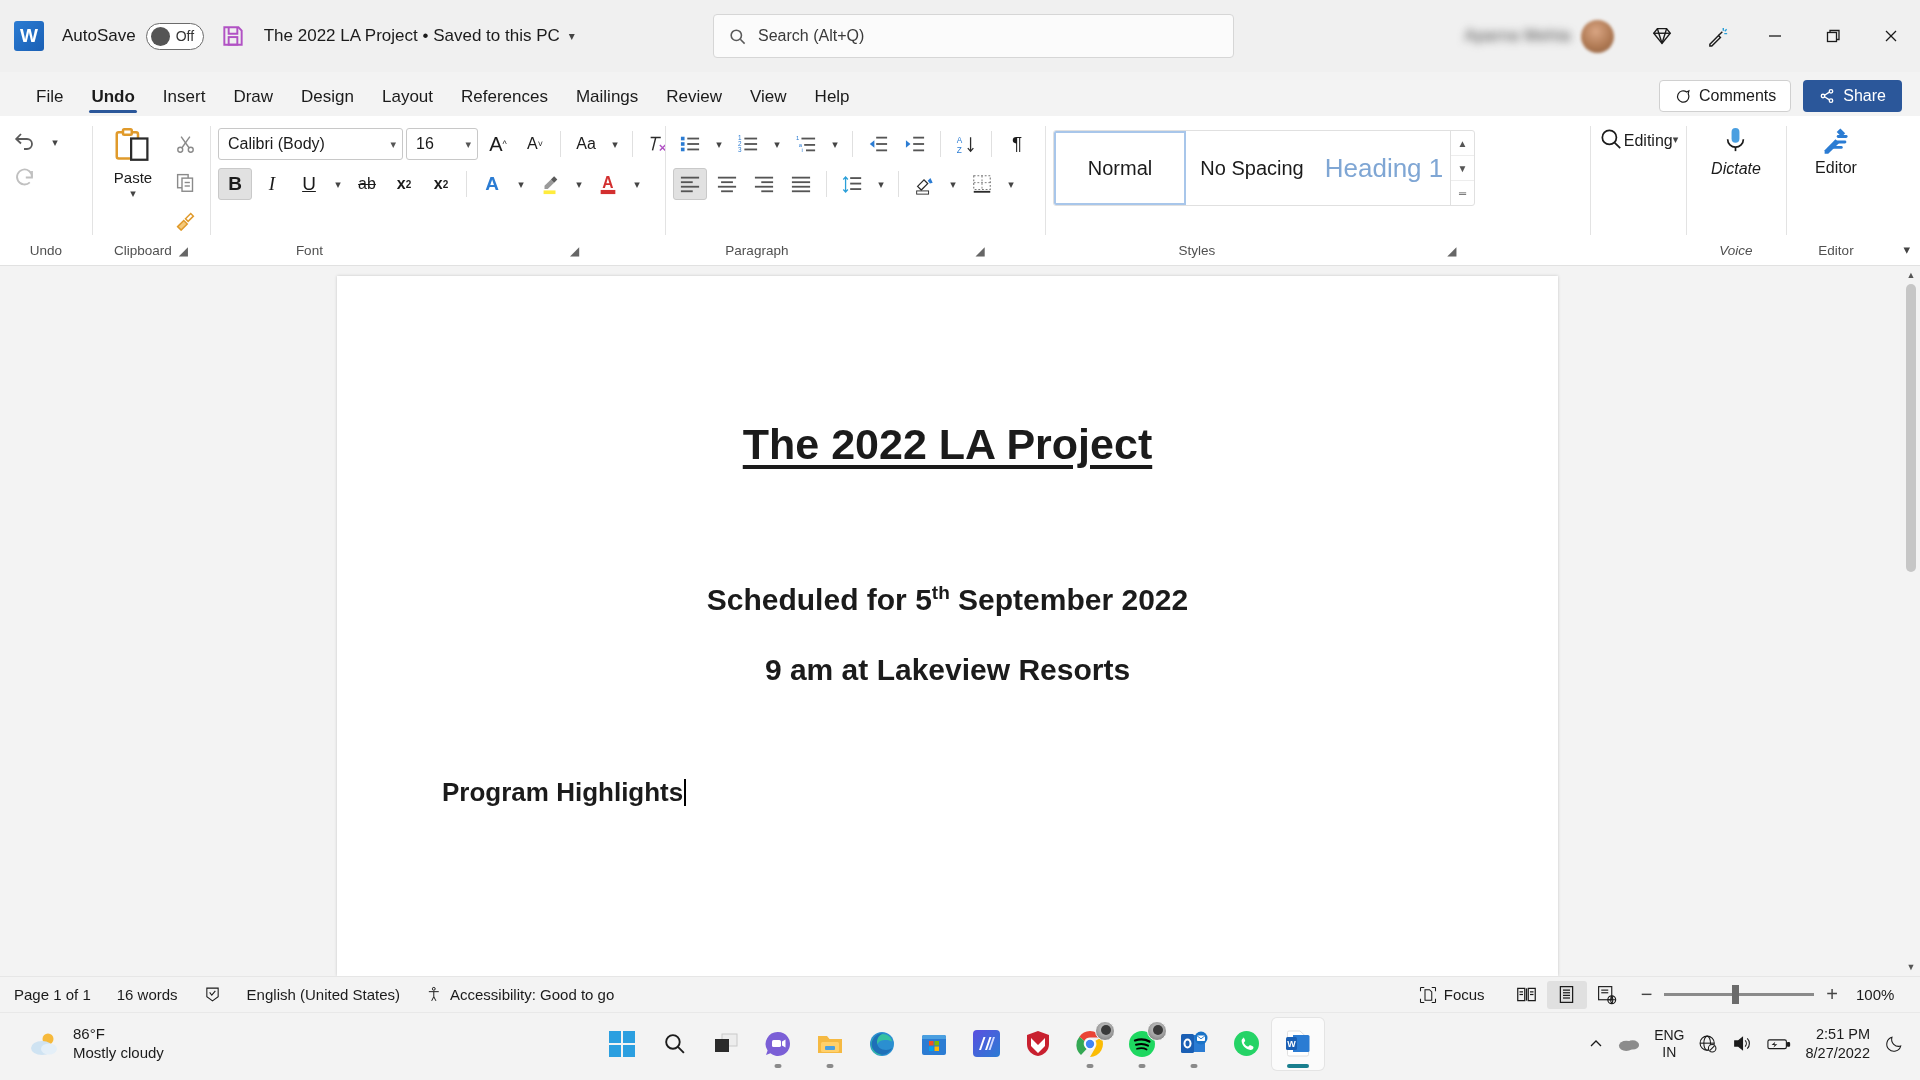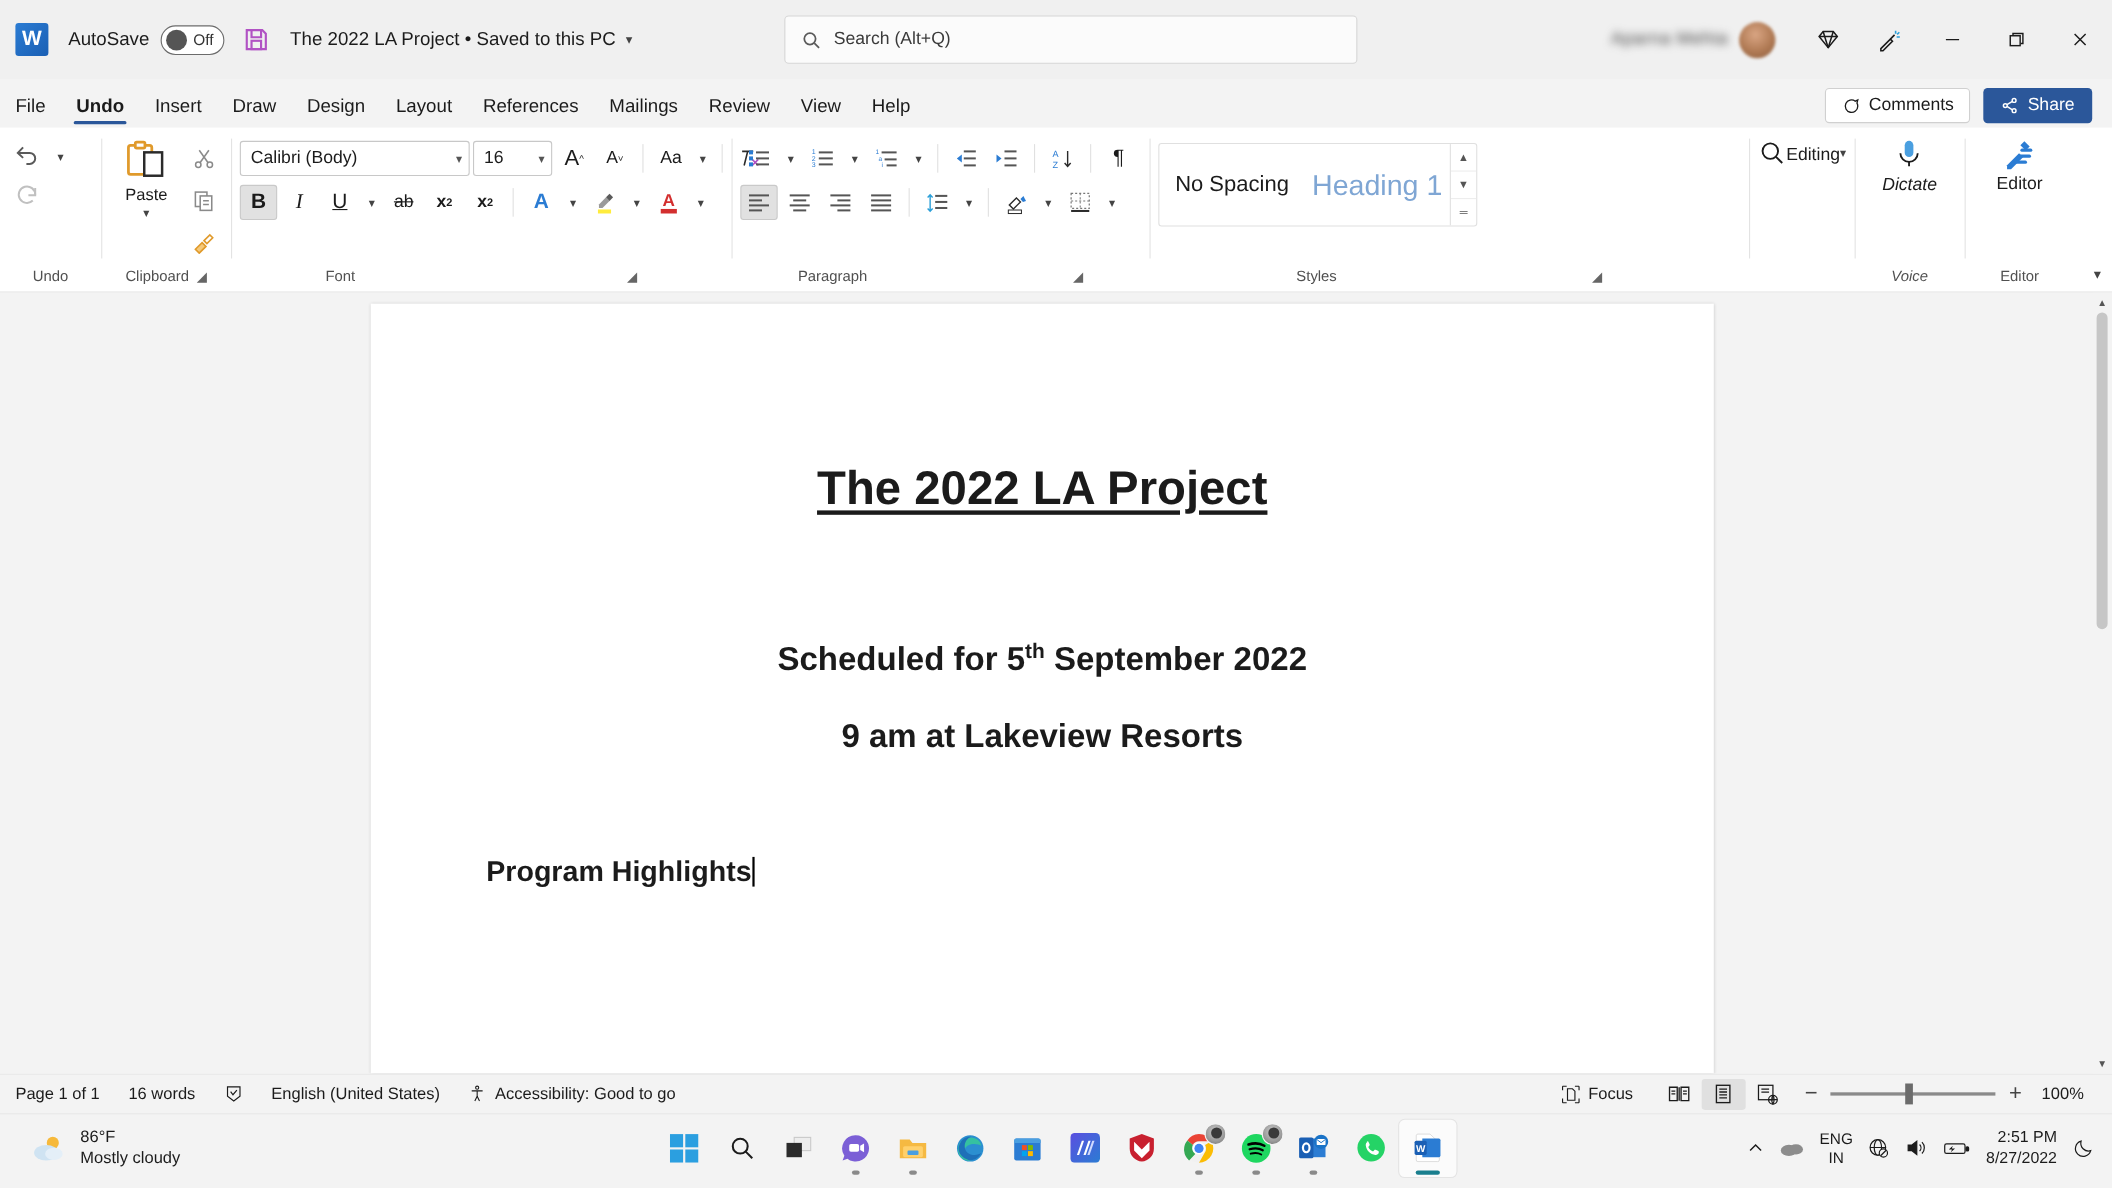--- a/index.html
+++ b/index.html
@@ -67,21 +67,21 @@
   .tb-ic {
     width: 56px; height: 100%;
     display: flex; align-items: center; justify-content: center;
     cursor: default;
   }
   .tb-ic.win { width: 58px; }
 
   
   .tabbar {
     height: 44px; background: #f3f3f3;
-    display: flex; align-items: flex-end; 
+    display: flex; align-items: flex-end; padding-left: 22px;
     position: relative;
   }
   .tab {
     font-size: 17px; color: #1b1b1b; padding: 0 14px 9px 14px;
     position: relative; white-space: nowrap;
   }
   .tab.active { font-weight: bold; }
   .tab.active::after {
     content: ""; position: absolute; left: 12px; right: 12px; bottom: 3px;
     height: 3px; background: #2b579a; border-radius: 2px;
@@ -132,21 +132,21 @@
 
   
   .font-rows { display:flex; flex-direction:column; gap:8px; padding-top:6px; }
   .frow { display:flex; align-items:center; gap:3px; }
   .combo {
     height: 32px; border:1px solid #c8c8c8; background:#fff; border-radius:3px;
     display:flex; align-items:center; padding: 0 6px 0 9px; font-size:16px;
   }
   .combo .cv { flex:1; white-space:nowrap; overflow:hidden; }
   .combo .cc { font-size:11px; color:#555; margin-left:8px; }
-  .fname { width: 209px; }
+  .fname { width: 185px; }
   .fsize { width: 72px; }
   .ibtn { width:34px; height:32px; display:flex; align-items:center; justify-content:center; border-radius:3px; font-size:19px; }
   .ibtn.on { background:#e1e1e1; border:1px solid #c9c9c9; }
   .chev { width:18px; height:32px; display:flex; align-items:center; justify-content:center; font-size:11px; color:#444; border-radius:3px;}
   .vsep { width:1px; height:26px; background:#e0e0e0; margin:0 5px; }
 
   
   .para-rows { display:flex; flex-direction:column; gap:8px; padding-top:6px; }
 
   
@@ -631,20 +631,21 @@
     </div>
     <div class="grp-label">
       <span>Paragraph</span>
       <span class="dlg" style="margin-left:180px;">◢</span>
     </div>
   </div>
 
   <div class="grp" style="width:545px;">
     <div class="grp-body" style="align-items:flex-start;">
       <div class="styles-box">
+        <div class="style-item sel">Normal</div>
         <div class="style-item">No Spacing</div>
         <div class="style-item h1">Heading 1</div>
         <div class="styles-scroll">
           <div class="ss">▲</div>
           <div class="ss">▼</div>
           <div class="ss">═</div>
         </div>
       </div>
     </div>
     <div class="grp-label">

